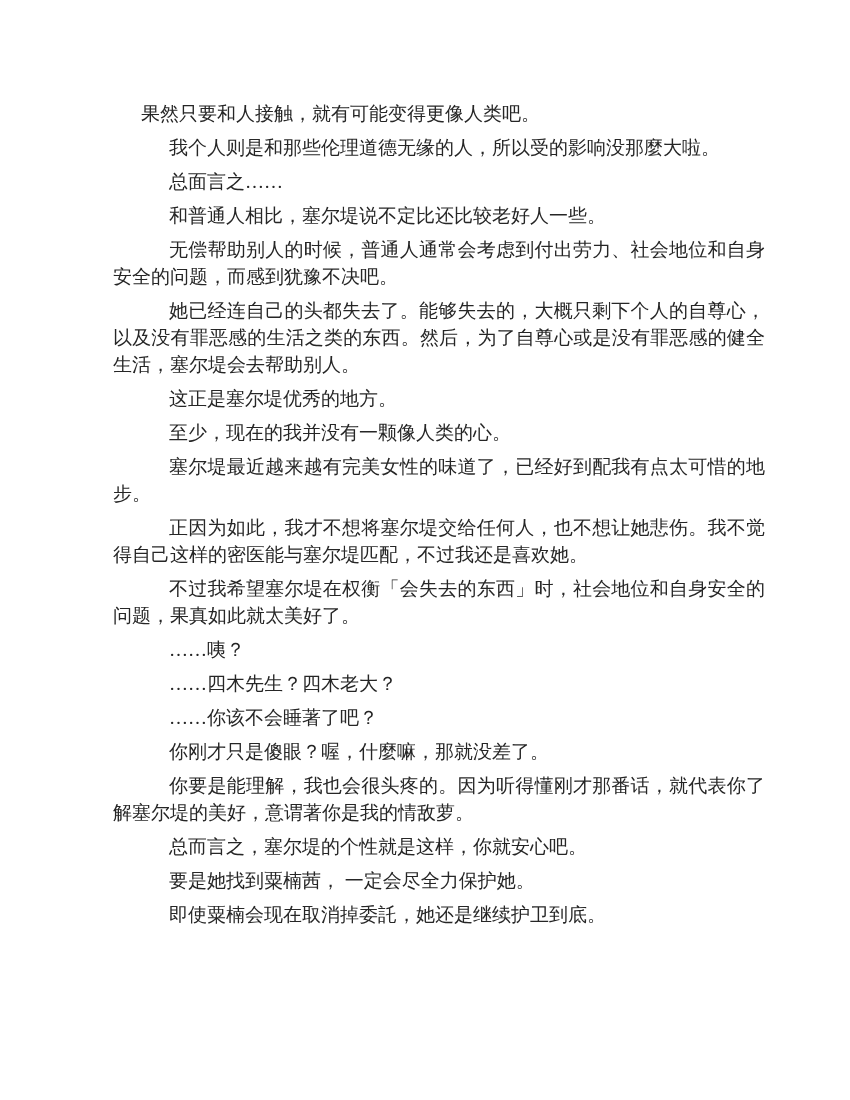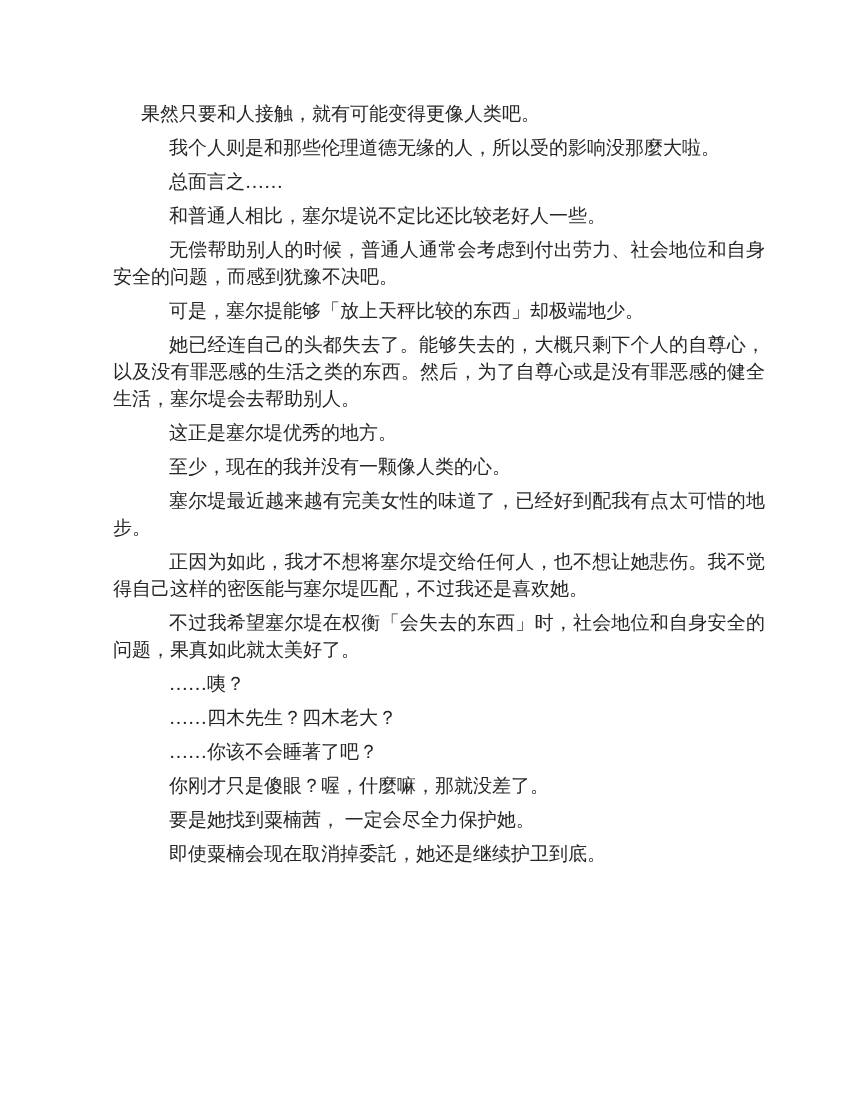--- a/index.html
+++ b/index.html
@@ -44,27 +44,28 @@
 </head>
 <body>
 
 <div class="page">
   <div class="text-block">
       <p>果然只要和人接触，就有可能变得更像人类吧。</p>
       <p>我个人则是和那些伦理道德无缘的人，所以受的影响没那麼大啦。</p>
       <p>总面言之……</p>
       <p>和普通人相比，塞尔堤说不定比还比较老好人一些。</p>
       <p>无偿帮助别人的时候，普通人通常会考虑到付出劳力、社会地位和自身安全的问题，而感到犹豫不决吧。</p>
-      <p>可是，塞尔提能够「放上天秤比较的东西」却极端地少。</p>
       <p>她已经连自己的头都失去了。能够失去的，大概只剩下个人的自尊心，以及没有罪恶感的生活之类的东西。然后，为了自尊心或是没有罪恶感的健全生活，塞尔堤会去帮助别人。</p>
       <p>这正是塞尔堤优秀的地方。</p>
       <p>至少，现在的我并没有一颗像人类的心。</p>
       <p>塞尔堤最近越来越有完美女性的味道了，已经好到配我有点太可惜的地步。</p>
       <p>正因为如此，我才不想将塞尔堤交给任何人，也不想让她悲伤。我不觉得自己这样的密医能与塞尔堤匹配，不过我还是喜欢她。</p>
       <p>不过我希望塞尔堤在权衡「会失去的东西」时，社会地位和自身安全的问题，果真如此就太美好了。</p>
       <p>……咦？</p>
       <p>……四木先生？四木老大？</p>
       <p>……你该不会睡著了吧？</p>
       <p>你刚才只是傻眼？喔，什麼嘛，那就没差了。</p>
+      <p>你要是能理解，我也会很头疼的。因为听得懂刚才那番话，就代表你了解塞尔堤的美好，意谓著你是我的情敌萝。</p>
+      <p>总而言之，塞尔堤的个性就是这样，你就安心吧。</p>
       <p>要是她找到粟楠茜， 一定会尽全力保护她。</p>
       <p>即使粟楠会现在取消掉委託，她还是继续护卫到底。</p>
     </div>
 </div>
 
 </body></html>

